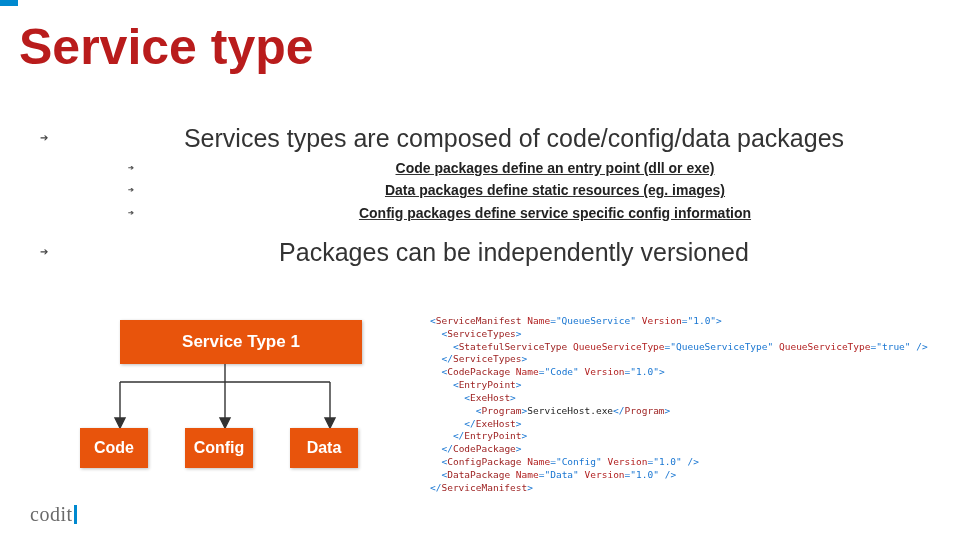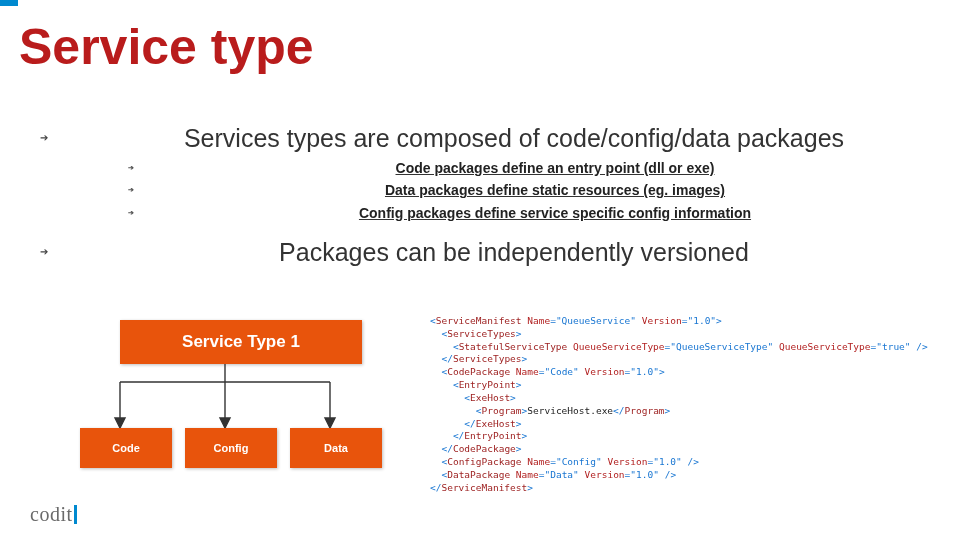--- a/index.html
+++ b/index.html
@@ -71,21 +71,21 @@
     position: absolute;
     background: #e8540c;
     color: #fff;
     font-weight: 600;
     display: flex;
     align-items: center;
     justify-content: center;
     box-shadow: 1px 1px 3px rgba(0,0,0,0.25);
   }
   .box-top { left: 40px; top: 0; width: 242px; height: 44px; font-size: 17px; }
-  .box-b { top: 108px; width: 92px; height: 40px; font-size: 11px; }
+  .box-b { top: 108px; width: 68px; height: 40px; font-size: 16px; }
   .b1 { left: 0; }
   .b2 { left: 105px; }
   .b3 { left: 210px; }
   .connectors {
     position: absolute;
     left: 0; top: 44px;
     width: 290px; height: 64px;
   }
   .xml {
     position: absolute;

